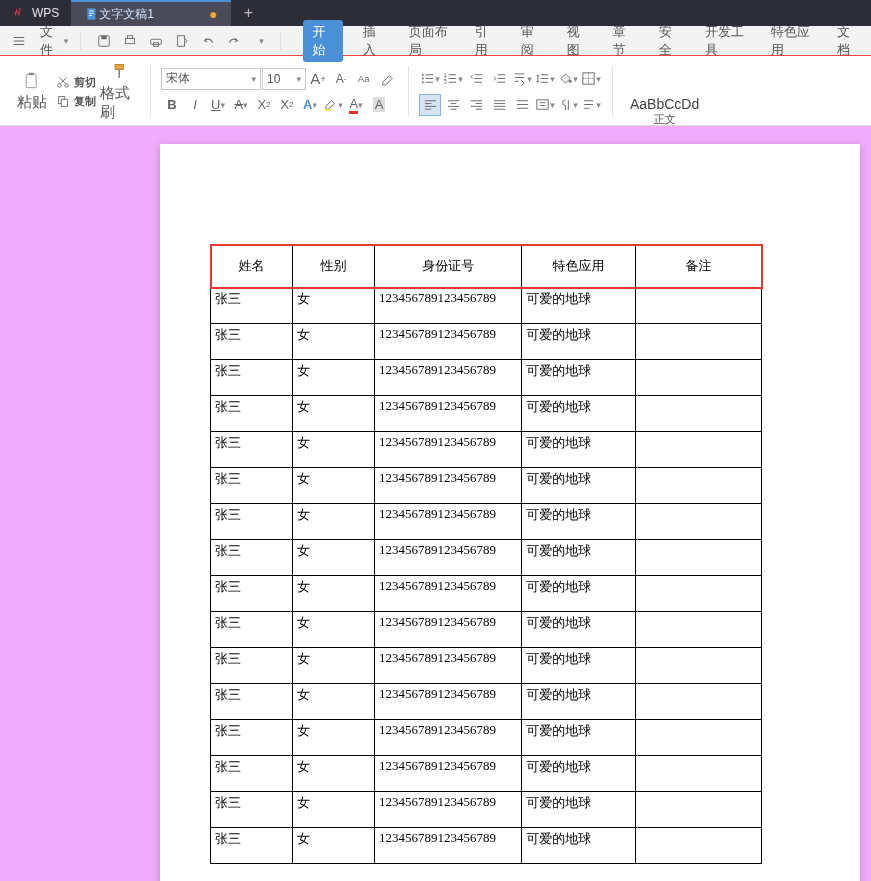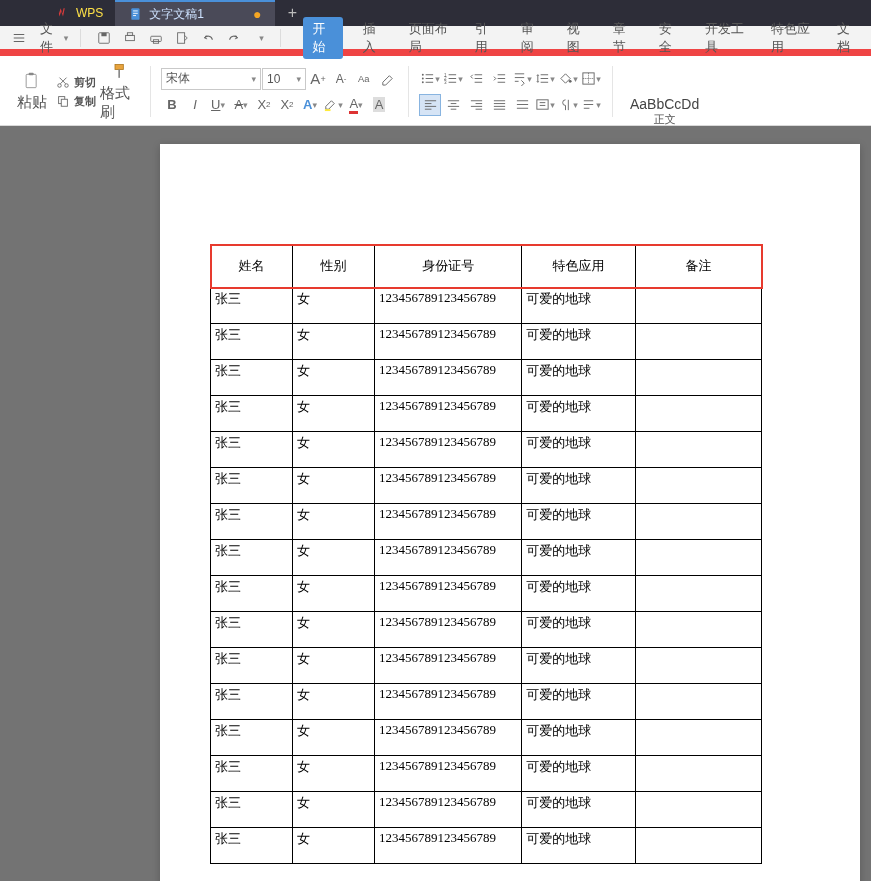--- a/index.html
+++ b/index.html
@@ -1,28 +1,28 @@
 <!DOCTYPE html>
 <html><head>
 <meta charset="utf-8">
 <style>
   * { box-sizing: border-box; margin: 0; padding: 0; }
   body { font-family: "Microsoft YaHei", Arial, sans-serif; background: #fff; width: 871px; height: 881px; overflow: hidden; font-size: 12px; color: #333; }
   
   
   .titlebar { background: #2d2d38; height: 26px; display: flex; align-items: stretch; }
-  .titlebar-app { display: flex; align-items: center; gap: 6px; padding: 0 12px; color: #fde047; font-size: 12px; margin-left: 44px; }
+  .titlebar-app { display: flex; align-items: center; gap: 6px; padding: 0 12px; color: #e5e5e5; font-size: 12px; }
   .titlebar-app svg { width: 14px; height: 14px; }
-  .tab-doc { background: #4a4a58; display: flex; align-items: center; gap: 6px; padding: 0 14px; color: #cde2ff; font-size: 12px; border-top: 2px solid #4a90d9; min-width: 160px; }
+  .tab-doc { background: #4a4a58; display: flex; align-items: center; padding: 0 14px; color: #cde2ff; font-size: 12px; border-top: 2px solid #4a90d9; min-width: 160px; }
   .tab-doc .docicon { width: 14px; height: 14px; }
   .tab-doc .dot { color: #f5a623; margin-left: auto; font-size: 14px; }
   .newtab { width: 34px; display:flex; align-items:center; justify-content:center; color:#bbb; font-size:16px; }
   
   
-  .menubar { background: #f3f3f3; height: 30px; display: flex; align-items: center; padding: 0 8px; gap: 10px; border-bottom: 7px solid #ef4444; font-size: 13px; color: #555; }
+  .menubar { background: #f3f3f3; height: 30px; display: flex; align-items: center; padding: 0 8px; gap: 10px; border-bottom: 1px solid #ef4444; font-size: 13px; color: #555; }
   .menubar .mgroup { display:flex; align-items:center; gap:4px; }
   .menubar .vsep { width:1px; height:18px; background:#dcdcdc; margin:0 2px; }
   .file-label { display:flex; align-items:center; gap:2px; }
   .mbtn { padding:3px 4px; display:flex; align-items:center; justify-content:center; color:#666; }
   .mbtn svg, .mbtn .glyph { width:14px; height:14px; font-size:14px; line-height:1; }
   .ribtab { padding: 3px 6px; color:#555; }
   .ribtab.active { background:#4a90d9; color:#fff; border-radius:3px; padding:3px 10px; }
   .ribtabs { display:flex; align-items:center; gap:14px; margin-left:10px; }
   
   
@@ -40,21 +40,21 @@
   .tri { font-size:9px; color:#888; }
   .icnbtn { width:22px; height:22px; display:flex; align-items:center; justify-content:center; color:#666; font-size:13px; }
   .icnbtn svg { width:15px; height:15px; }
   .icnrow { display:flex; gap:1px; align-items:center; }
   .stackrows { display:flex; flex-direction:column; gap:4px; justify-content:center; }
   .stylebox { border:1px solid transparent; padding:2px 6px; text-align:center; font-size:11px; color:#555; }
   .stylebox .preview { font-size:14px; color:#444;margin-top:40px; }
   .stylebox.big .preview { font-size:22px; font-weight:bold; color:#222; }
   
   
-  .docarea { background:#737373; height: calc(881px - 126px); overflow:hidden; position:relative; }
+  .docarea { background:#f0abfc; height: calc(881px - 126px); overflow:hidden; position:relative; }
   .page { background:#fff; width:700px; margin-left:160px; margin-top:18px; min-height:1000px; box-shadow: 0 2px 8px rgba(0,0,0,0.2); padding:100px 0 0 0; }
   .page-inner { padding:0 50px; }
   
   table.doc { border-collapse:collapse; width:552px; margin:0; }
   table.doc td, table.doc th { border:1px solid #000; font-size:13px; color:#000; font-family: SimSun, serif; vertical-align:top; }
   table.doc th { font-weight:normal; text-align:center; padding:12px 4px; }
   table.doc td { padding:2px 4px; height:36px; }
   table.doc thead tr { outline: 2px solid #e73a2e; outline-offset:-1px; }
   
   .col-name { width:78px; }

